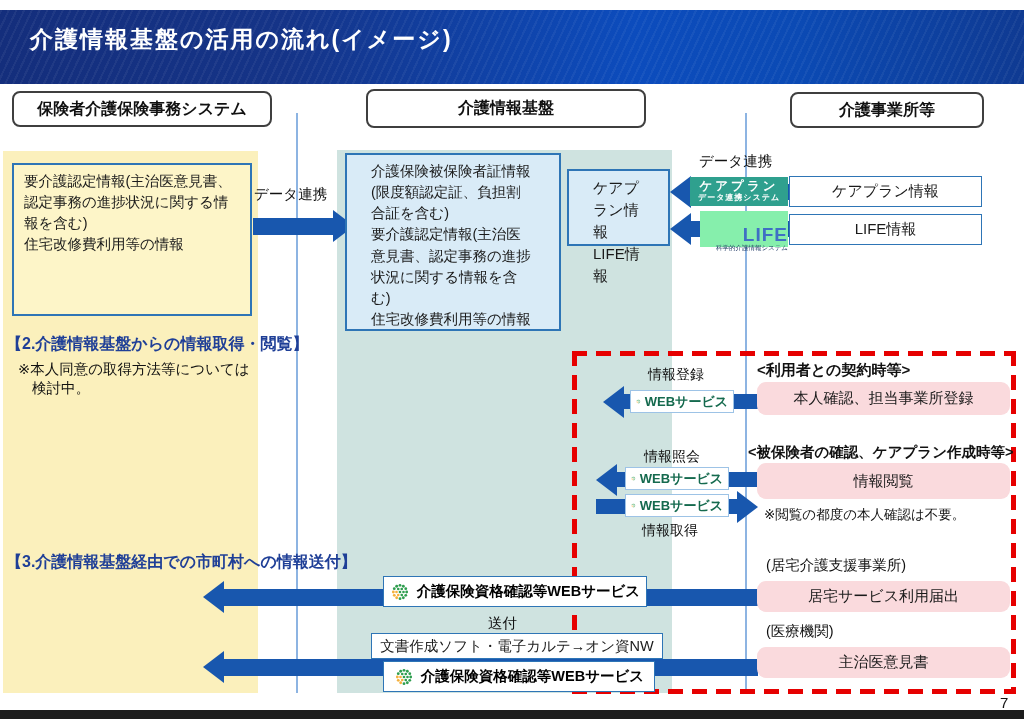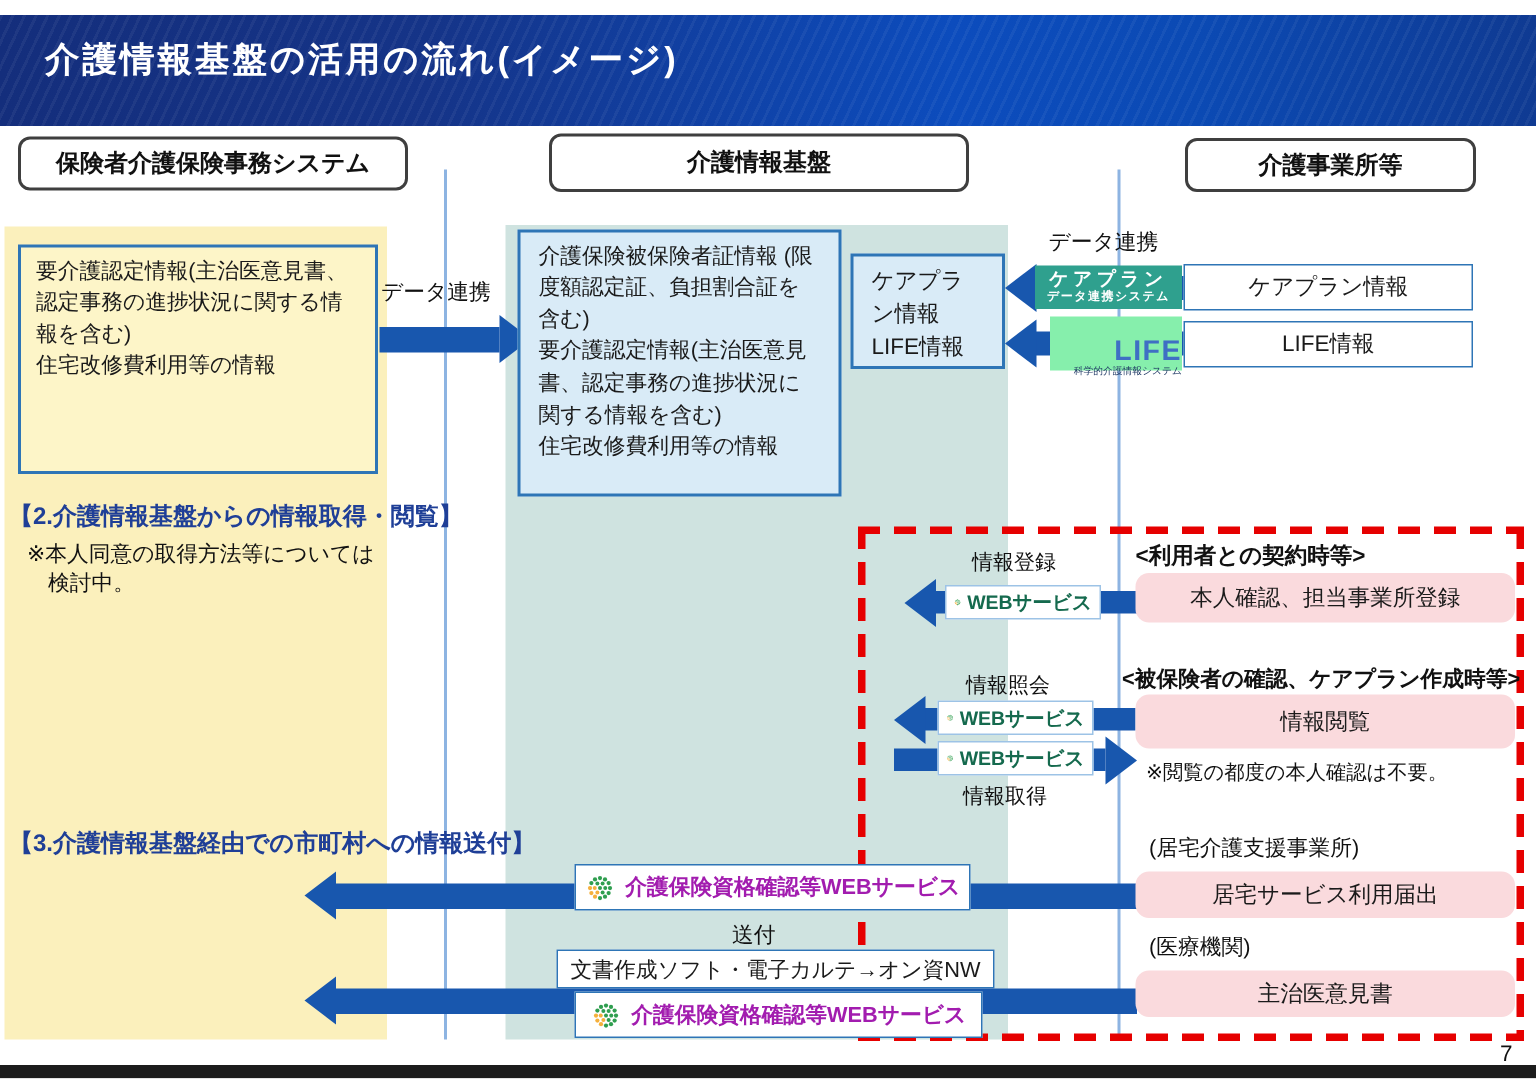--- a/index.html
+++ b/index.html
@@ -14,21 +14,21 @@
   .titletext{left:30px;top:24px;font-size:23px;font-weight:bold;color:#ffffff;letter-spacing:2px;}
   
   .colhead{background:#fff;border:2px solid #3f3f3f;border-radius:8px;display:flex;
            align-items:center;justify-content:center;font-weight:bold;font-size:16px;color:#111;}
   
   .panel-yellow{background:#fbf0bc;}
   .panel-teal{background:#cfe3e0;}
   .vline{width:2px;background:#8db4e2;}
   
   .box-blue{border:2px solid #2e75b6;background:#d9ebf7;font-size:14.5px;line-height:1.46;
-            padding:6px 12px;box-sizing:border-box;}
+            padding:6px 24px;box-sizing:border-box;}
   .box-yellow{border:2px solid #2e75b6;background:#fdf5c8;font-size:14.5px;line-height:1.46;
             padding:6px 10px;box-sizing:border-box;}
   .box-white{border:1.5px solid #2e75b6;background:#fff;display:flex;align-items:center;
             justify-content:center;font-size:15px;box-sizing:border-box;}
   .box-pink{background:#fadadd;border-radius:9px;display:flex;align-items:center;
             justify-content:center;font-size:15px;box-sizing:border-box;}
   .sechead{font-weight:bold;font-size:16px;color:#1f3f97;white-space:nowrap;}
   .smalllabel{font-size:14.5px;color:#111;white-space:nowrap;}
   .anglehead{font-weight:bold;font-size:14.5px;color:#111;white-space:nowrap;}
   
@@ -36,21 +36,21 @@
   .head-l{width:0;height:0;border-top:16px solid transparent;border-bottom:16px solid transparent;
           border-right:21px solid #1857ae;}
   .head-r{width:0;height:0;border-top:16px solid transparent;border-bottom:16px solid transparent;
           border-left:21px solid #1857ae;}
   
   .webbadge{background:#fff;border:1px solid #9dc3e6;display:flex;align-items:center;gap:4px;
             padding:1px 5px;box-sizing:border-box;}
   .webbadge span{font-weight:bold;font-size:13px;color:#156a4e;white-space:nowrap;}
   .bigbadge{background:#fff;border:1.5px solid #2e75b6;display:flex;align-items:center;gap:7px;
             justify-content:center;box-sizing:border-box;}
-  .bigbadge span{font-weight:bold;font-size:14.5px;color:#a21caf;white-space:nowrap;}
+  .bigbadge span{font-weight:bold;font-size:14.5px;color:#000000;white-space:nowrap;}
   .tealbadge{background:#2fa08e;color:#fff;text-align:center;line-height:1.15;box-sizing:border-box;padding-top:2px;}
   .tealbadge .l1{font-size:12.5px;font-weight:bold;letter-spacing:3px;}
   .tealbadge .l2{font-size:8px;font-weight:bold;letter-spacing:1px;}
   .lifebadge{background:#86efac;text-align:right;line-height:1;box-sizing:border-box;padding-top:14px;}
   .lifebadge .l1{font-size:19px;font-weight:bold;color:#3f6fc4;letter-spacing:1px;}
   .lifebadge .l2{font-size:6.5px;color:#1f3864;margin-top:1px;}
   
   .dash-h{height:5px;background:repeating-linear-gradient(90deg,#e60000 0 15px,transparent 15px 24px);}
   .dash-v{width:5px;background:repeating-linear-gradient(180deg,#e60000 0 15px,transparent 15px 24px);}
   .bottombar{left:0;top:710px;width:1024px;height:9px;background:#1c1c1c;}

